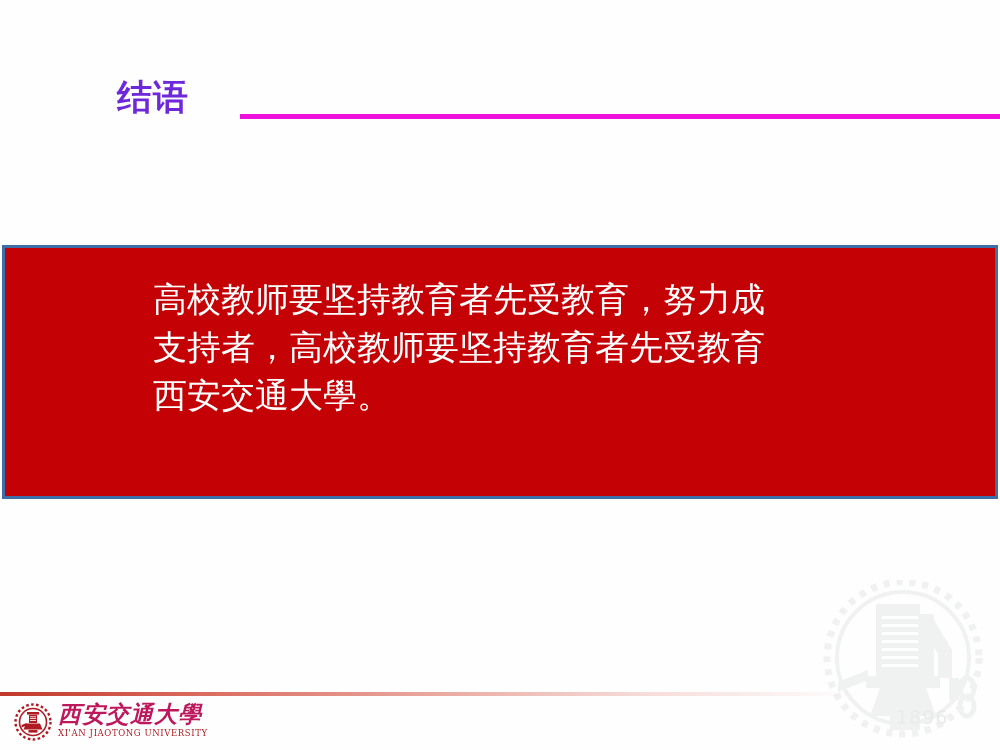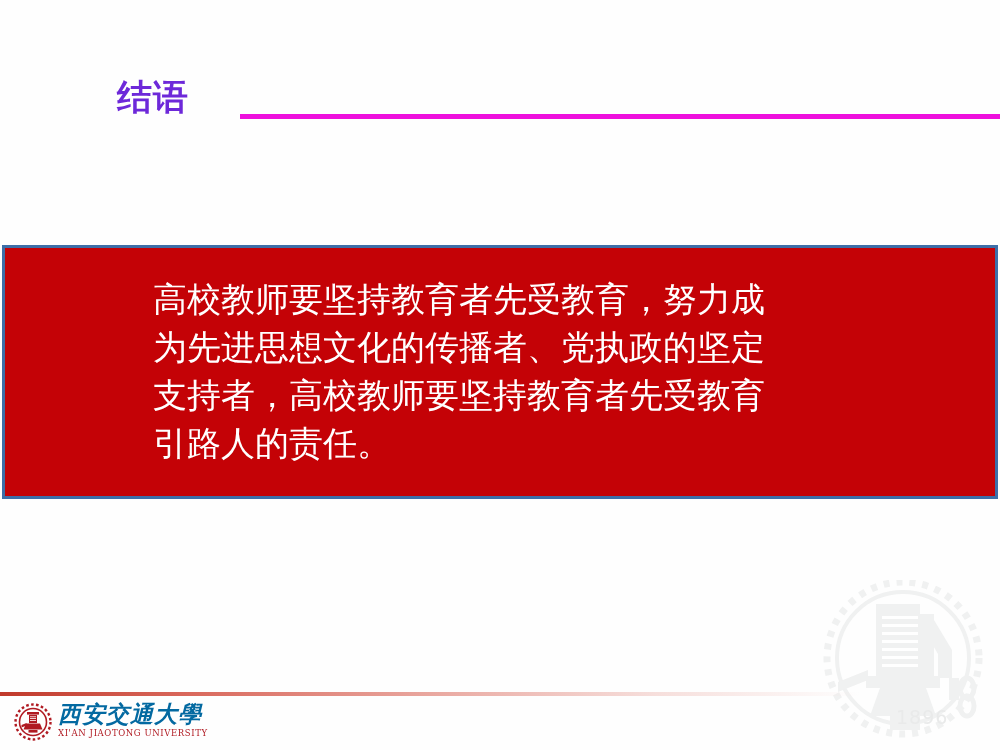--- a/index.html
+++ b/index.html
@@ -122,21 +122,21 @@
   }
   .logo-words {
     position: absolute;
     left: 44px;
     top: 0px;
     width: 125px;
   }
   .logo-cn {
     font-size: 23px;
     line-height: 26px;
-    color: #0369a1;
+    color: #be185d;
     font-weight: bold;
     font-style: italic;
     letter-spacing: 1px;
     white-space: nowrap;
     font-family: "DejaVu Serif", "Liberation Serif", serif;
   }
   .logo-en {
     margin-top: 1px;
     font-size: 8.5px;
     line-height: 10px;
@@ -191,23 +191,22 @@
   </div>
 
   <div class="title-row">
     <div class="slide-title">结语</div>
     <div class="title-rule"></div>
   </div>
 
   <div class="content-box">
     <div class="content-text">
       <span class="ln">高校教师要坚持教育者先受教育，努力成</span>
-      <span class="ln">为先进思想文化的传播者、党执政的坚定</span>
       <span class="ln">支持者，高校教师要坚持教育者先受教育</span>
-      <span class="ln">引路人的责任。</span>
+      <span class="ln">西安交通大學。</span>
     </div>
   </div>
 
   <div class="footer-rule"></div>
 
   <div class="footer-logo">
     <div class="logo-mark">
       <svg width="38" height="38" viewBox="0 0 38 38" xmlns="http://www.w3.org/2000/svg" aria-hidden="true">
         <circle cx="19" cy="19" r="17.5" fill="none" stroke="#b01a22" stroke-width="2.4" stroke-dasharray="2.6 2.4"></circle>
         <circle cx="19" cy="19" r="13.5" fill="none" stroke="#b01a22" stroke-width="1.6"></circle>

